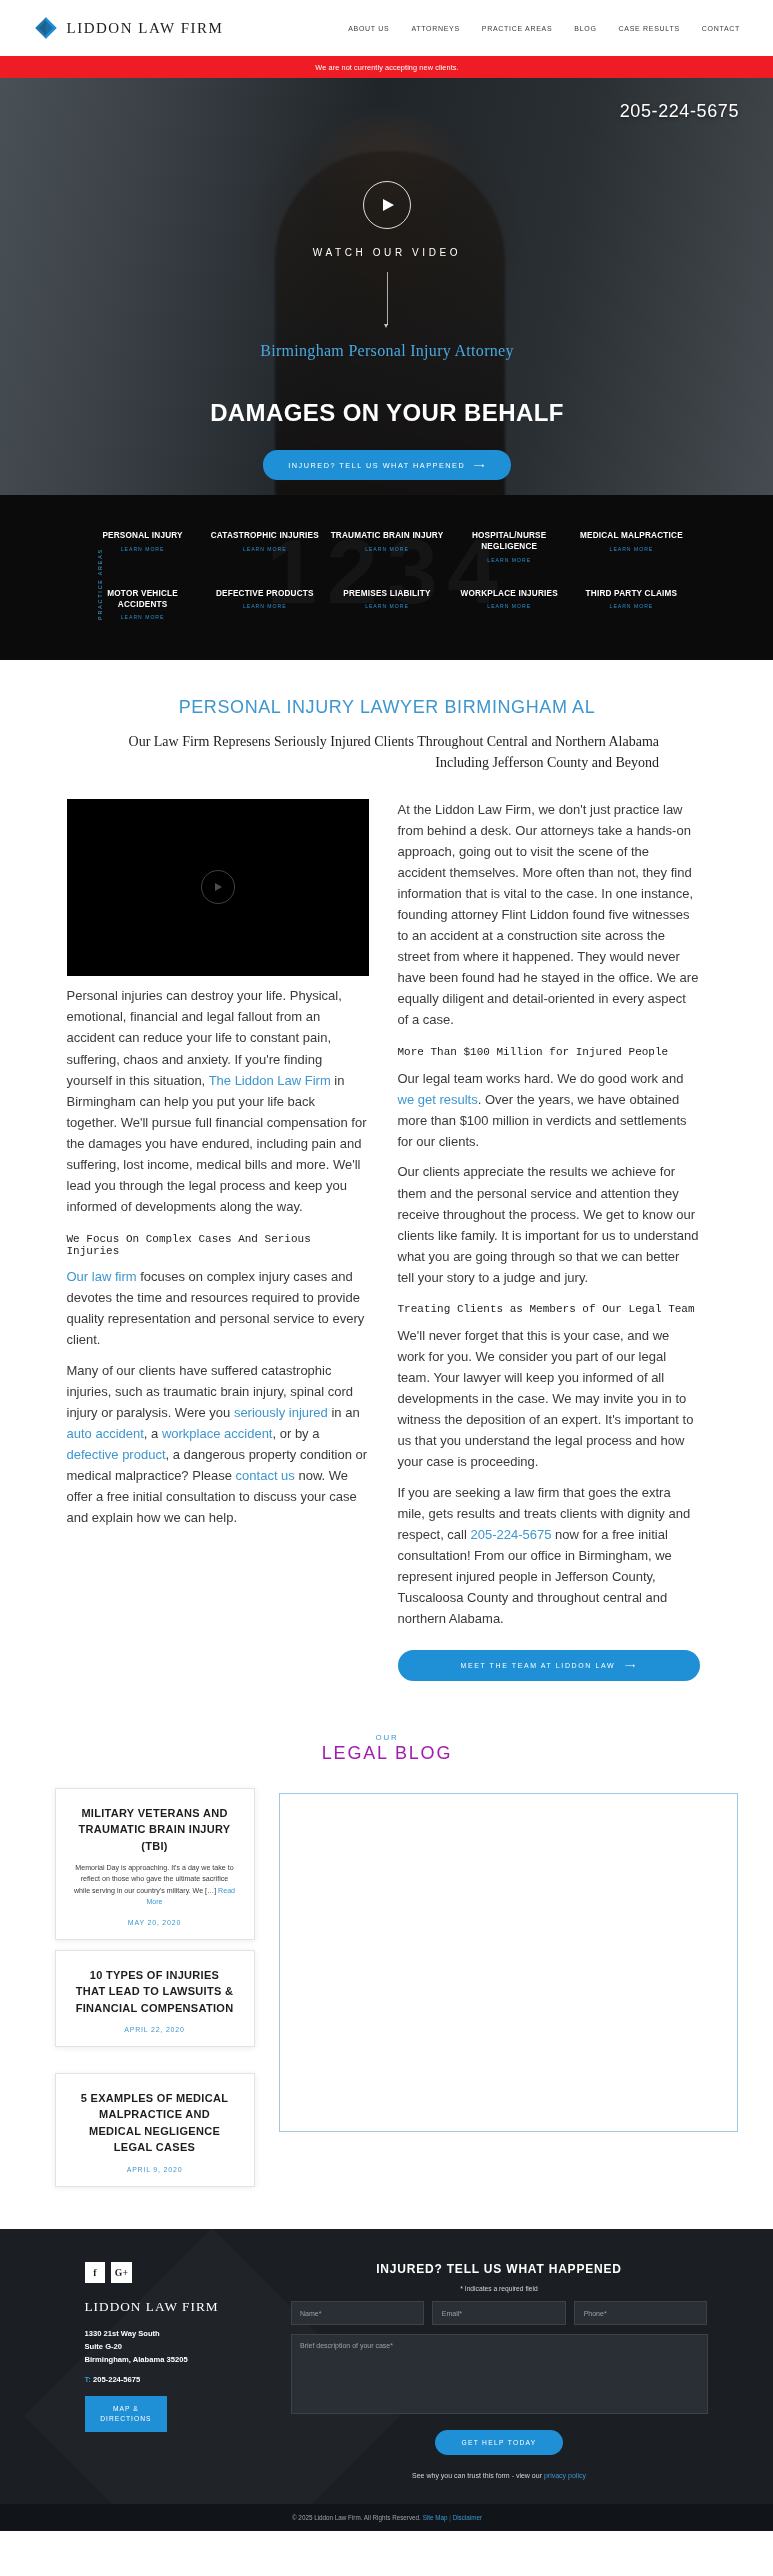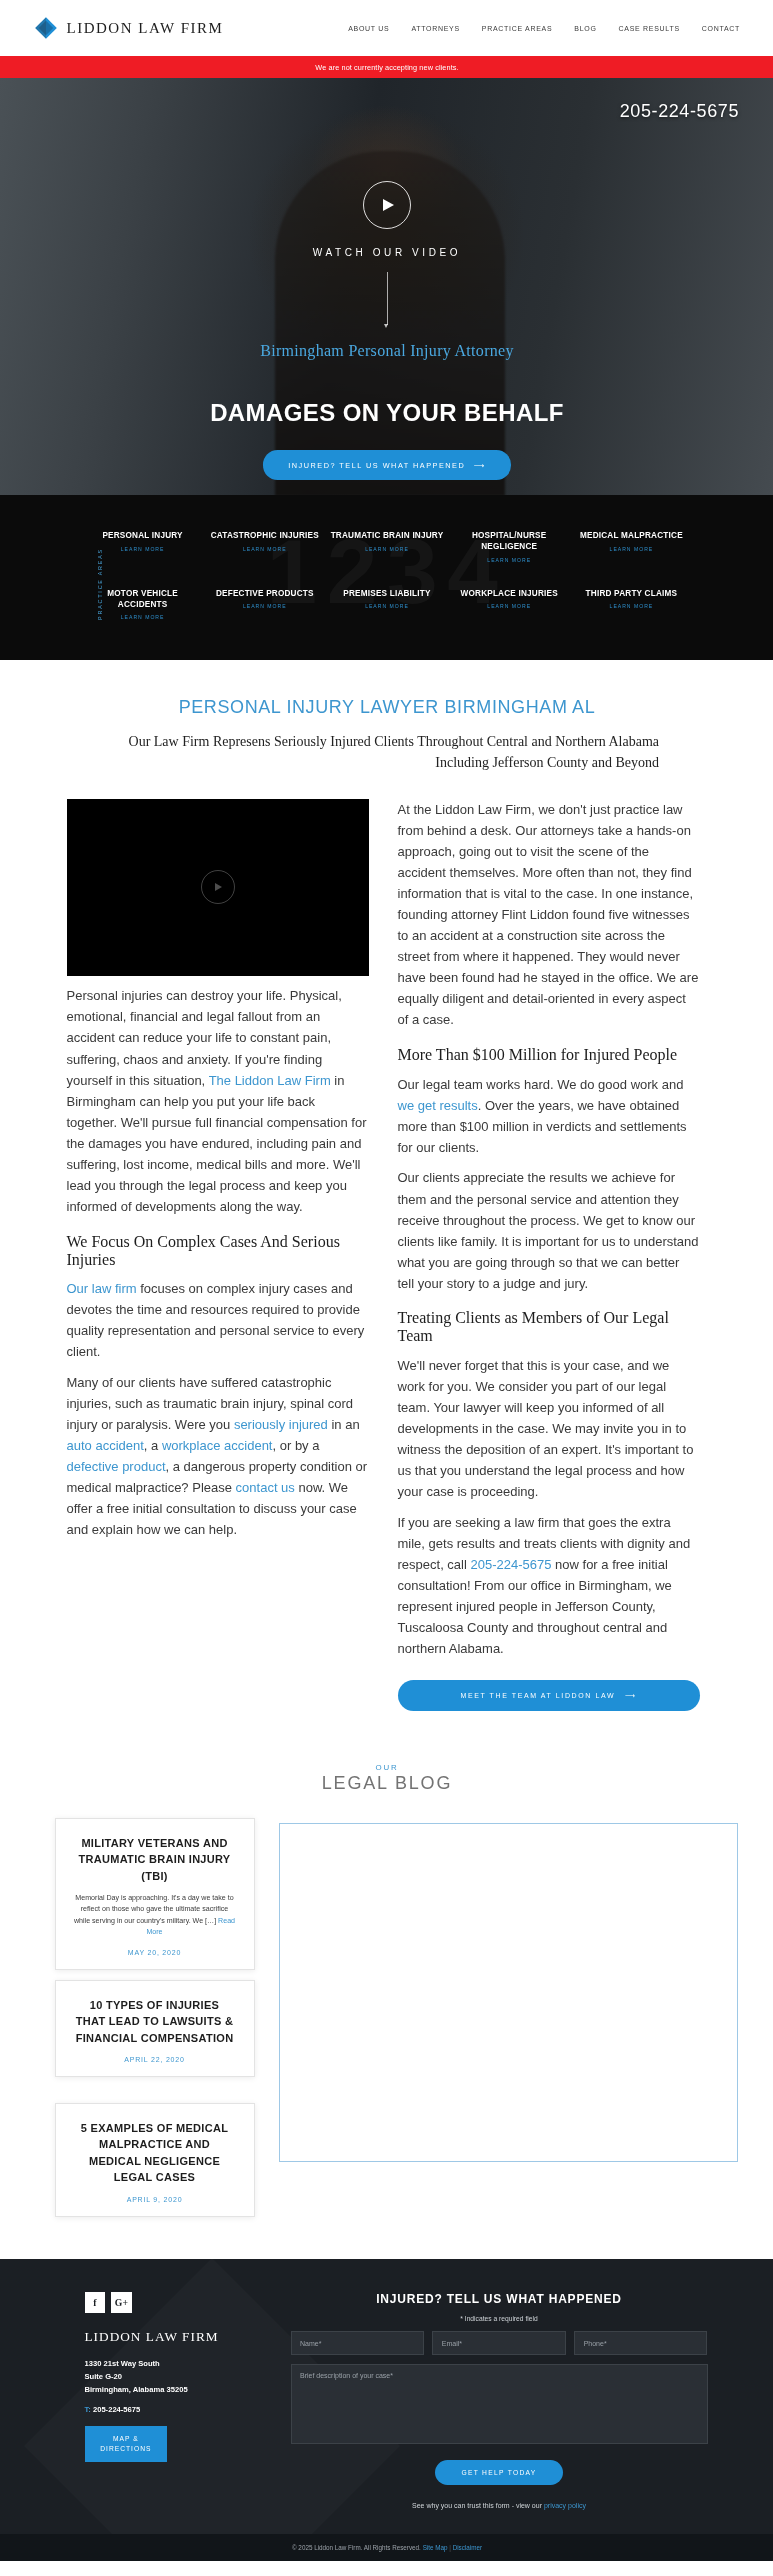--- a/index.html
+++ b/index.html
@@ -270,25 +270,25 @@
     margin-left: 2.4px;
   }
   p.body {
     font-size: 13px;
     line-height: 1.62;
     color: #3a3a3a;
     margin-top: 9.7px;
   }
   p.body a, a.inline { color: #3d96cf; text-decoration: none; }
   h3.sec {
-    font-size: 16px;
+    font-size: 11px;
     color: #1d1d1d;
     margin-top: 15.7px;
     font-weight: normal;
-    font-family: Liberation Serif, serif;
+    font-family: Liberation Mono, monospace;
   }
   .col-right h3.sec:first-child { margin-top: 0; }
   .meet-btn {
     display: flex;
     align-items: center;
     justify-content: center;
     gap: 9.7px;
     width: 302px;
     background: #1f8fd6;
     color: #ffffff;
@@ -309,21 +309,21 @@
     position: relative;
   }
   .blog-head { text-align: center; }
   .blog-head .our {
     color: #3d96cf;
     font-size: 7.9px;
     letter-spacing: 1.8px;
   }
   .blog-head .big {
     font-size: 18px;
-    color: #737373;
+    color: #a21caf;
     letter-spacing: 1.8px;
     margin-top: 1.2px;
     font-weight: normal;
   }
   .blog-area {
     position: relative;
     width: 701px;
     margin: 18px auto 0;
     height: 423px;
   }

